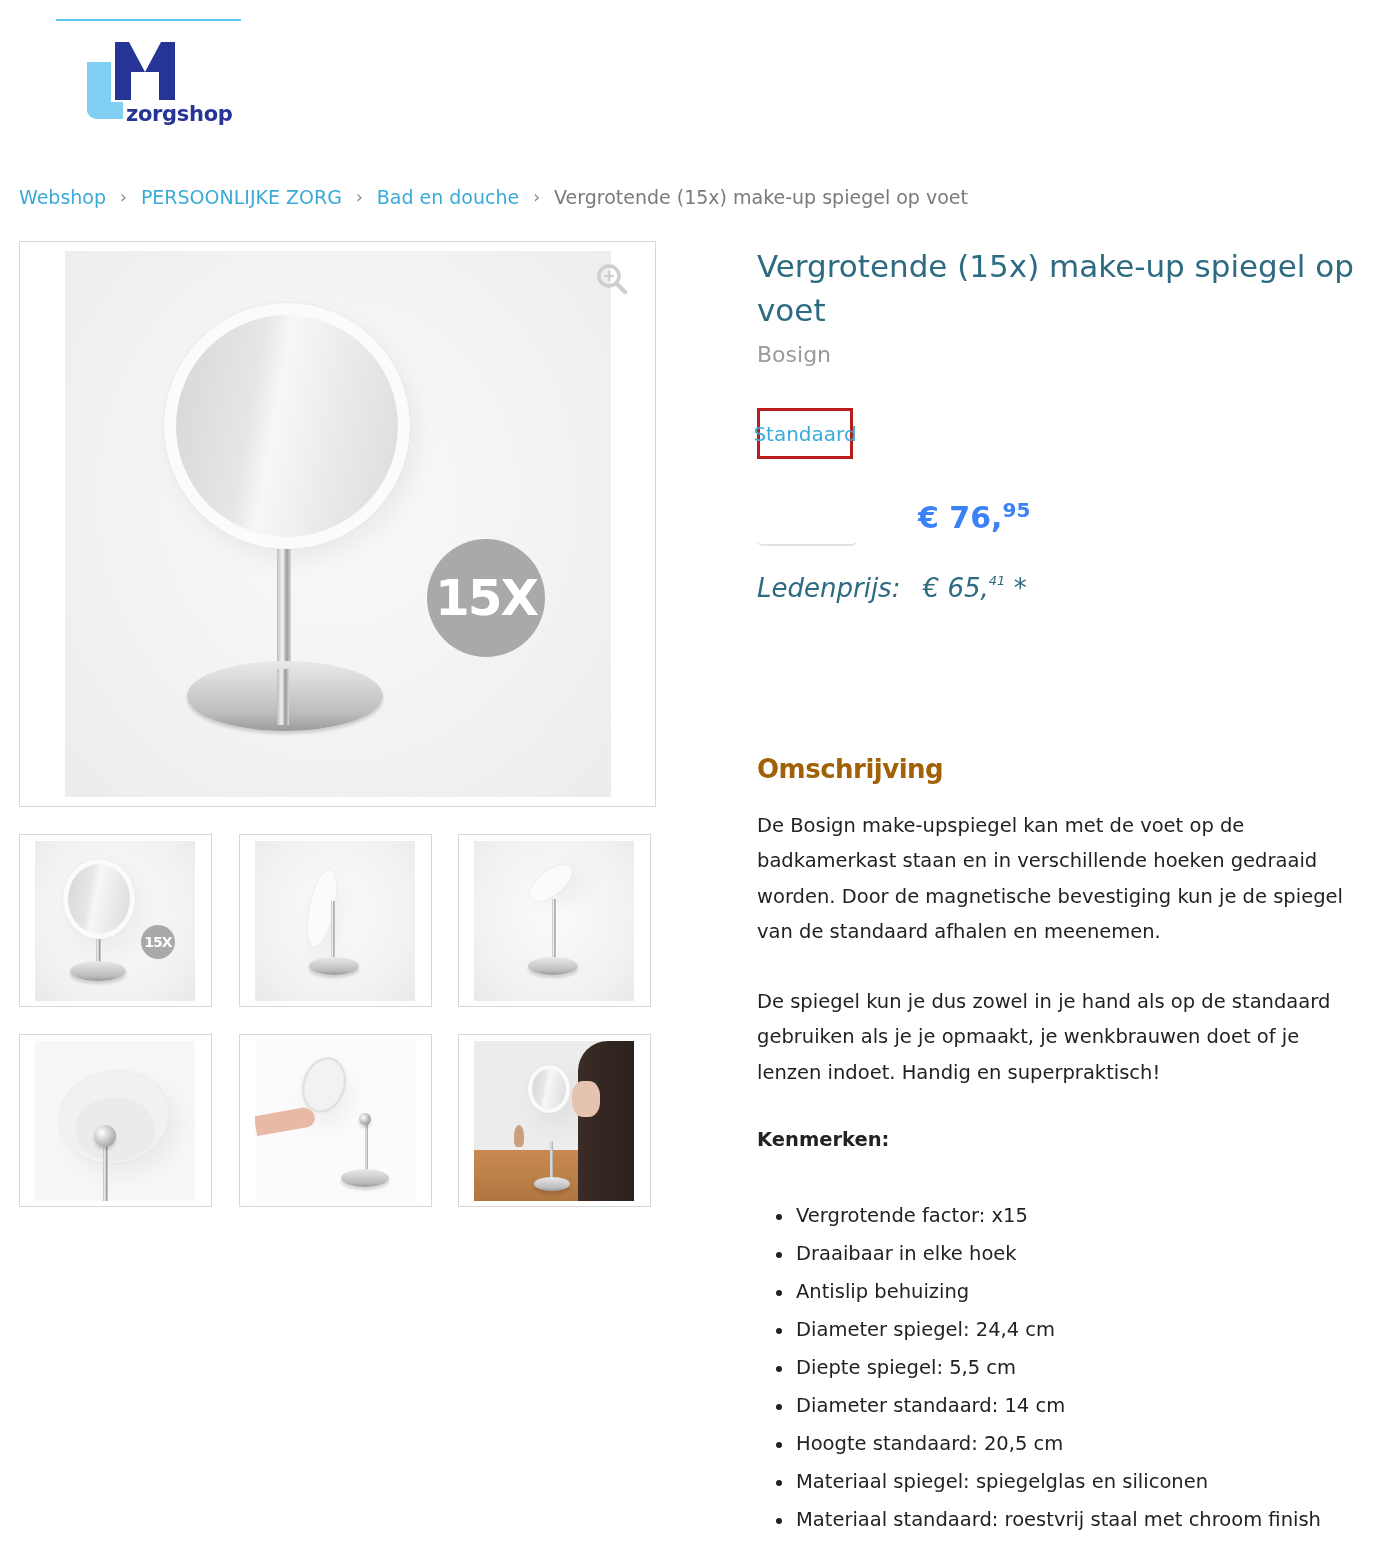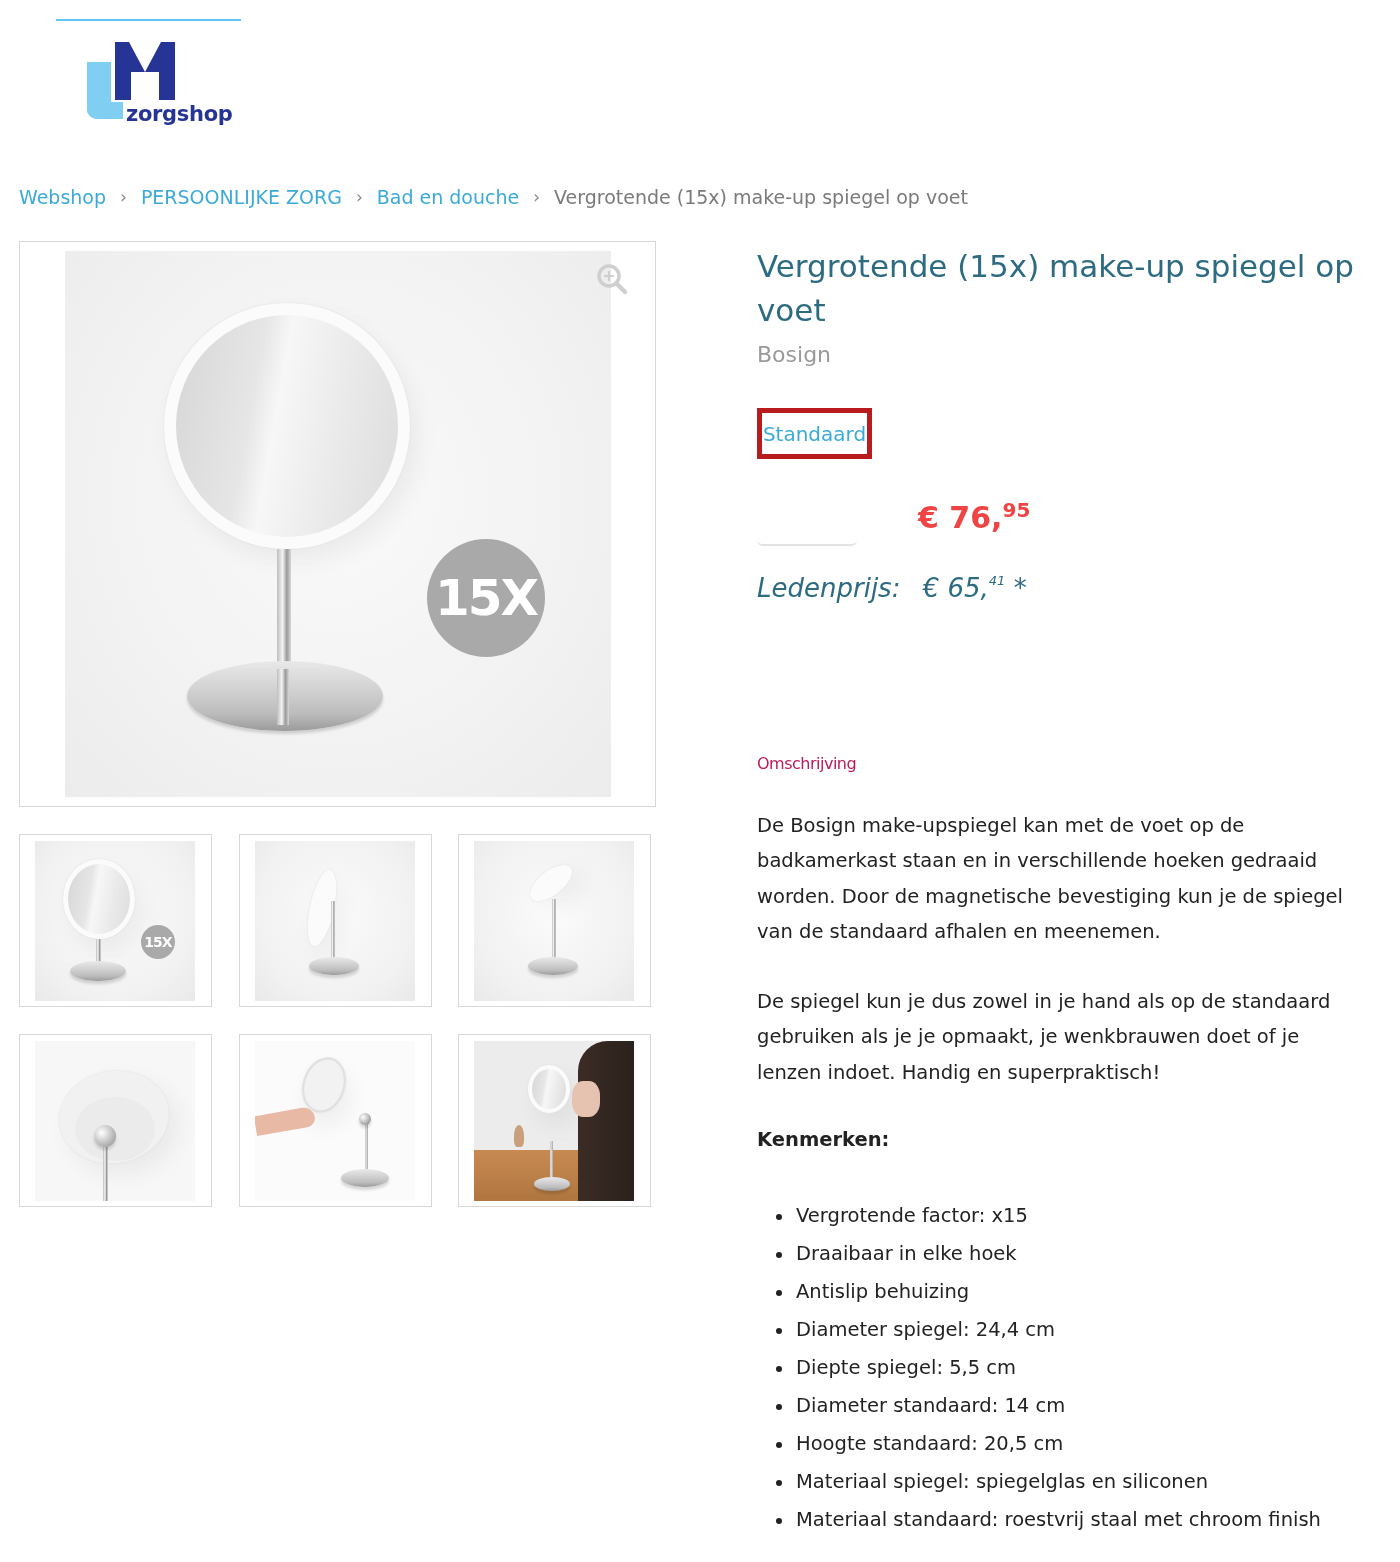--- a/index.html
+++ b/index.html
@@ -35,29 +35,29 @@
     .base { position: absolute; border-radius: 50%; background: linear-gradient(180deg, #e9e9e9 0%, #cfcfcf 45%, #bcbcbc 75%, #9b9b9b 100%); box-shadow: 0 3px 3px rgba(0,0,0,0.15); }
     .badge15 { position: absolute; border-radius: 50%; background: #a9a9a9; color: #fff; font-weight: bold; display: flex; align-items: center; justify-content: center; letter-spacing: -2px; }
 
     
     .thumb { position: absolute; width: 193px; height: 173px; border: 1px solid #d8d8d8; background: #fff; cursor: pointer; }
     .thumb .t-photo { position: absolute; left: 15px; top: 6px; width: 160px; height: 160px; background: radial-gradient(ellipse at 50% 45%, #fbfbfb 0%, #f1f1f1 70%, #e9e9e9 100%); overflow: hidden; }
 
     
     .product-title { position: absolute; left: 757px; top: 244px; width: 600px; font-size: 31px; line-height: 44px; color: #2c6b82; font-weight: normal; }
     .brand { position: absolute; left: 757px; top: 342px; font-size: 22px; color: #9a9a9a; }
-    .variant-btn { position: absolute; left: 757px; top: 408px; width: 115px; height: 51px; border: 5px solid #b91c1c; background: #fff; color: #3aabd8; font-size: 20px; display: flex; align-items: center; justify-content: center; font-family: "DejaVu Sans", sans-serif; cursor: pointer; }
+    .variant-btn { position: absolute; left: 757px; top: 408px; width: 96px; height: 51px; border: 3px solid #b91c1c; background: #fff; color: #3aabd8; font-size: 20px; display: flex; align-items: center; justify-content: center; font-family: "DejaVu Sans", sans-serif; cursor: pointer; }
     .qty-field { position: absolute; left: 757px; top: 500px; width: 100px; height: 46px; border: none; border-bottom: 2px solid #e2e2e2; border-radius: 0 0 6px 6px; background: transparent; font-size: 18px; padding: 0 8px; }
-    .price { position: absolute; left: 918px; top: 500px; color: #ef4444; font-weight: bold; font-size: 30px; white-space: nowrap; }
+    .price { position: absolute; left: 918px; top: 500px; color: #3b82f6; font-weight: bold; font-size: 30px; white-space: nowrap; }
     .price sup { font-size: 20px; vertical-align: top; position: relative; top: -2px; }
     .member-price { position: absolute; left: 757px; top: 573px; color: #2c6b82; font-style: italic; font-size: 26px; white-space: nowrap; }
     .member-price sup { font-size: 13px; vertical-align: top; position: relative; top: 0px; }
     .member-price .gap { display: inline-block; width: 14px; }
 
-    .desc-heading { position: absolute; left: 757px; top: 754px; font-size: 16px; font-weight: normal; color: #be185d; letter-spacing: -0.5px; }
+    .desc-heading { position: absolute; left: 757px; top: 754px; font-size: 26px; font-weight: bold; color: #a16207; letter-spacing: -0.5px; }
     .desc-body { position: absolute; left: 757px; top: 808px; width: 600px; font-size: 19.5px; line-height: 35.3px; color: #222; }
     .desc-body p { margin-bottom: 35px; }
     .features-heading { position: absolute; left: 757px; top: 1128px; font-size: 19.5px; font-weight: bold; color: #222; }
     .features { position: absolute; left: 776px; top: 1198px; list-style: none; font-size: 19.5px; color: #222; }
     .features li { height: 38px; line-height: 36px; position: relative; padding-left: 20px; white-space: nowrap; }
     .features li::before { content: ""; position: absolute; left: 0; top: 16px; width: 6px; height: 6px; border-radius: 50%; background: #222; }
   </style>
 </head>
 <body>
 

